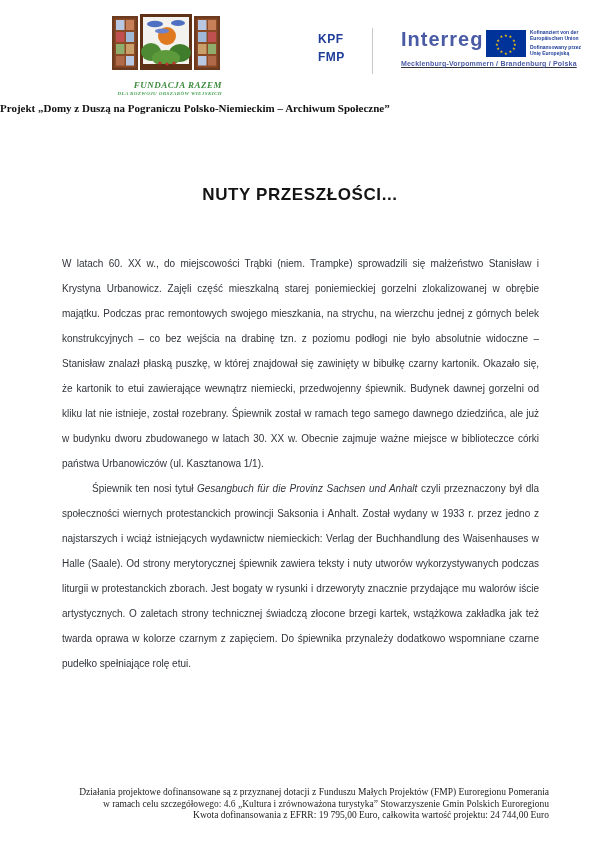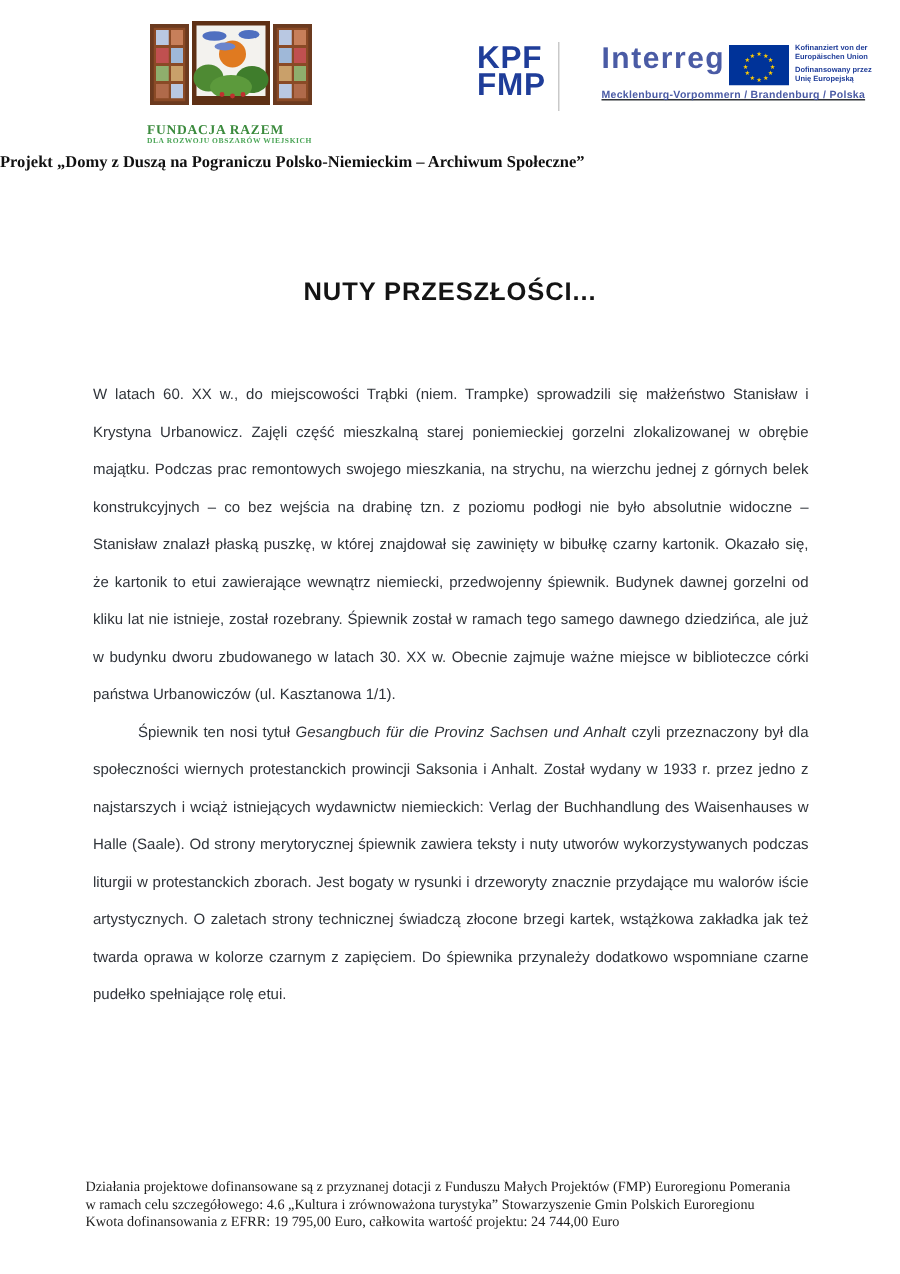--- a/index.html
+++ b/index.html
@@ -7,25 +7,25 @@
     width:600px;height:849px;
     background:#ffffff;
     font-family:"Liberation Sans",sans-serif;
     position:relative;
     color:#2f3237;
     overflow:hidden;
   }
   .page{position:absolute;inset:0;background:#fff;}
 
   
-  .logo-fundacja{position:absolute;left:98px;top:12px;width:124px;text-align:left;}
+  .logo-fundacja{position:absolute;left:98px;top:12px;width:124px;text-align:right;font-style:italic;}
   .logo-fundacja .name{color:#3c8b3e;font-weight:bold;font-size:9px;letter-spacing:.5px;margin-top:2px;font-family:"Liberation Serif",serif;}
   .logo-fundacja .sub{color:#49a455;font-weight:bold;font-size:5px;letter-spacing:.4px;margin-top:1px;font-family:"Liberation Serif",serif;}
 
-  .logo-kpf{position:absolute;left:318px;top:30px;color:#1f3d99;font-weight:bold;font-size:21px;line-height:18px;letter-spacing:.5px;}
+  .logo-kpf{position:absolute;left:318px;top:30px;color:#1f3d99;font-weight:bold;font-size:12px;line-height:18px;letter-spacing:.5px;}
   .header-divider{position:absolute;left:372px;top:28px;width:1px;height:46px;background:#c9c9c9;}
 
   .logo-interreg{position:absolute;left:401px;top:27px;width:185px;text-decoration:underline;}
   .interreg-word{color:#4a5ba5;font-weight:bold;font-size:20px;letter-spacing:1px;display:inline-block;vertical-align:top;line-height:24px;}
   .eu-flag{position:absolute;left:85px;top:3px;}
   .eu-texts{position:absolute;left:129px;top:2px;width:60px;color:#1f3d99;font-size:5px;font-weight:bold;line-height:6px;}
   .eu-texts .blk{margin-bottom:3px;}
   .interreg-region{color:#4a5ba5;font-size:7px;font-weight:bold;margin-top:9px;letter-spacing:.2px;}
 
   
@@ -44,21 +44,21 @@
     position:absolute;left:62px;top:251px;width:477px;
     font-size:10px;line-height:25px;text-align:justify;color:#30343a;
   }
   .body-text p{margin:0;}
   .body-text p.indent{text-indent:30px;}
   .italic{font-style:italic;}
 
   
   .doc-footer{
     position:absolute;left:57px;top:787px;width:492px;
-    font-family:"Liberation Serif",serif;font-size:9.5px;line-height:11.5px;color:#1c1c1c;
+    font-family:"Liberation Serif",serif;font-size:9.5px;line-height:11.5px;color:#1c1c1c;text-align:right;
   }
   .doc-footer div{white-space:normal;}
 </style>
 </head>
 <body>
 
 <div class="page">
 
   <div class="logo-fundacja">
     <svg width="112" height="62" viewBox="0 0 112 62">

